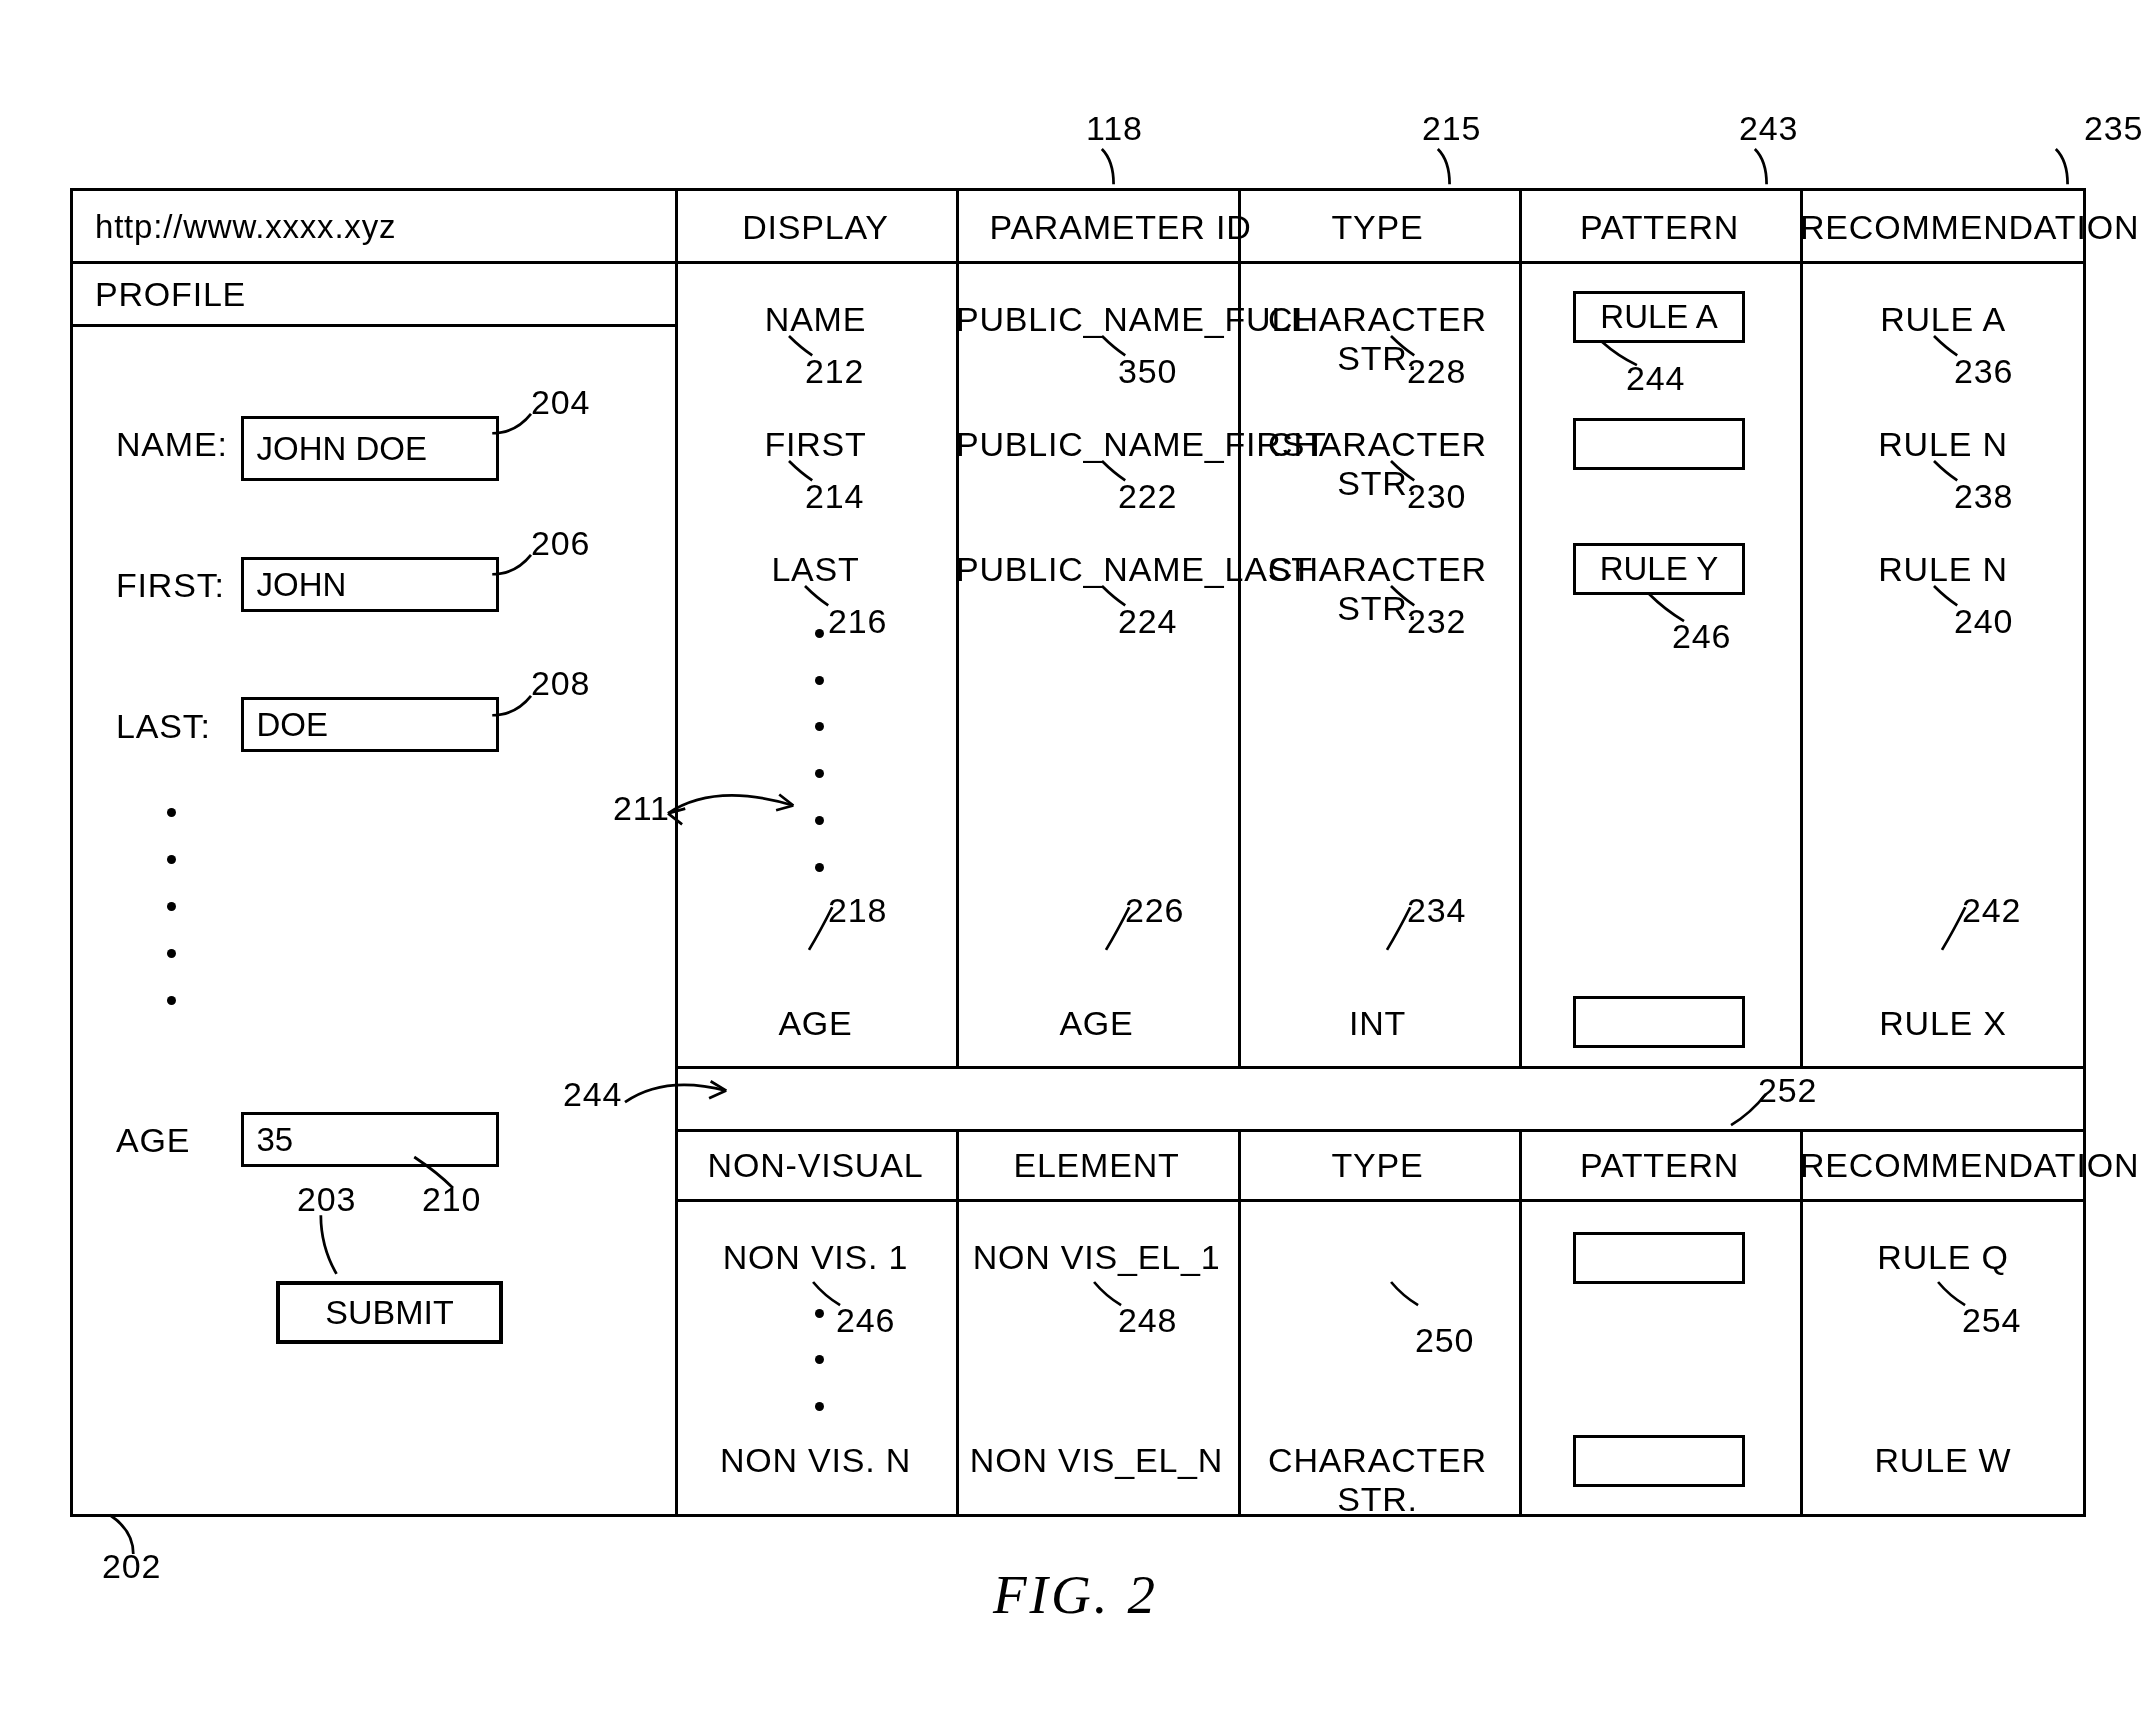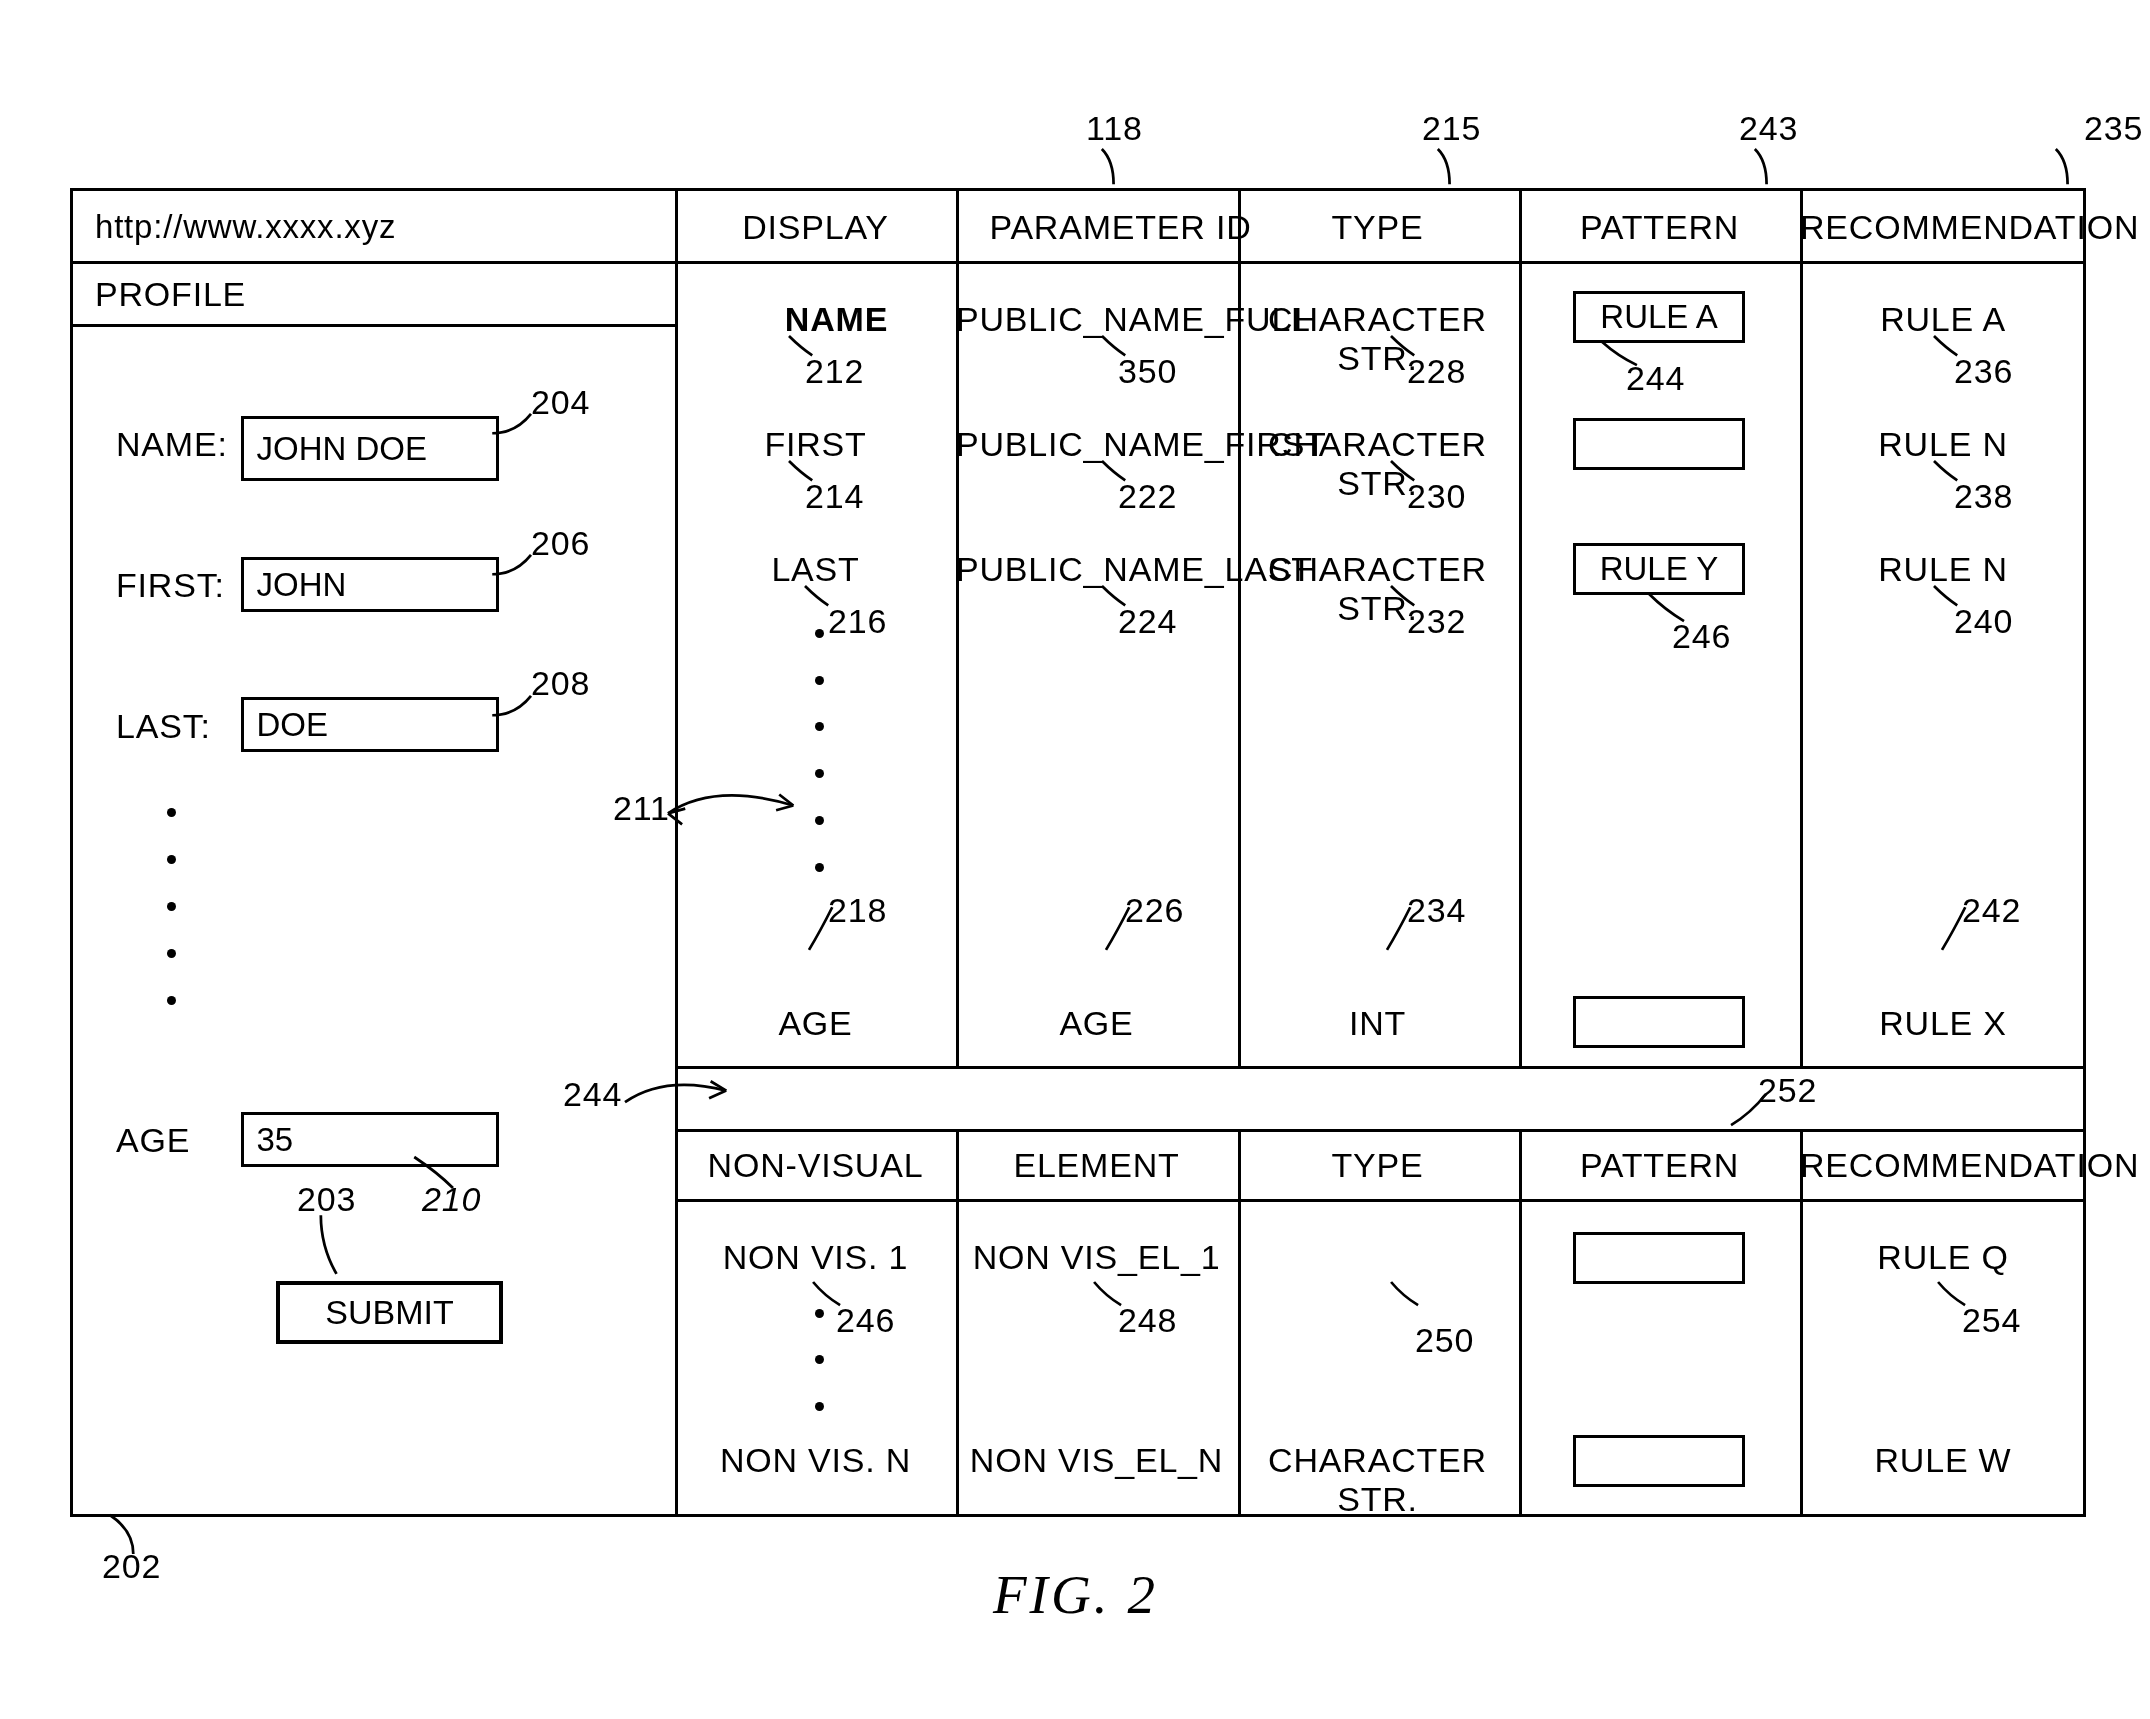--- a/index.html
+++ b/index.html
@@ -140,21 +140,21 @@
       <div class="vline" style="left:844px; height:100%;"></div>
       <div class="vline" style="left:1125px; height:100%;"></div>
     </div>
 
     <div class="abs label center" style="left:602px;  top:17px; width:281px;">DISPLAY</div>
     <div class="abs label center" style="left:883px; top:17px; width:329px;">PARAMETER ID</div>
     <div class="abs label center" style="left:1164px; top:17px; width:281px;">TYPE</div>
     <div class="abs label center" style="left:1446px; top:17px; width:281px;">PATTERN</div>
     <div class="abs label center" style="left:1727px; top:17px; width:286px;">RECOMMENDATION</div>
 
-    <div class="abs label center" style="left:602px;  top:109px; width:323px;font-weight:bold;">NAME</div>
+    <div class="abs label center" style="left:602px;  top:109px; width:281px;">NAME</div>
     <div class="abs label center" style="left:883px; top:109px; width:281px;">PUBLIC_NAME_FULL</div>
     <div class="abs label center" style="left:1164px; top:109px; width:281px;">CHARACTER STR.</div>
     <div class="abs box center" style="left:1500px; top:100px; width:172px; height:52px; justify-content:center;">
       <span>RULE A</span>
     </div>
     <div class="abs label center" style="left:1727px; top:109px; width:286px;">RULE A</div>
 
     <div class="abs label center" style="left:602px;  top:234px; width:281px;">FIRST</div>
     <div class="abs label center" style="left:883px; top:234px; width:281px;">PUBLIC_NAME_FIRST</div>
     <div class="abs label center" style="left:1164px; top:234px; width:281px;">CHARACTER STR.</div>
@@ -228,21 +228,21 @@
       <path d="M0 30 Q30 30 50 5"></path>
     </svg>
   <div class="abs label" style="left:531px; top:524px;">206</div>
   <svg class="lead" style="left:492px; top:551px; width:47px; height:31px;" viewBox="0 0 60 40" width="47" height="31">
       <path d="M0 30 Q30 30 50 5"></path>
     </svg>
   <div class="abs label" style="left:531px; top:664px;">208</div>
   <svg class="lead" style="left:492px; top:692px; width:47px; height:31px;" viewBox="0 0 60 40" width="47" height="31">
       <path d="M0 30 Q30 30 50 5"></path>
     </svg>
-  <div class="abs label" style="left:422px; top:1180px;font-style:italic;">210</div>
+  <div class="abs label" style="left:422px; top:1180px;">210</div>
   <svg class="lead" style="left:414px; top:1157px; width:47px; height:31px;" viewBox="0 0 60 40" width="47" height="31">
       <path d="M50 40 Q30 20 0 0"></path>
     </svg>
   <div class="abs label" style="left:297px; top:1180px;">203</div>
   <svg class="lead" style="left:313px; top:1215px; width:47px; height:63px;" viewBox="0 0 60 80" width="47" height="63">
       <path d="M10 0 Q10 40 30 75"></path>
     </svg>
 
   <div class="abs label" style="left:102px; top:1547px;">202</div>
   <svg class="lead" style="left:102px; top:1515px; width:47px; height:39px;" viewBox="0 0 60 50" width="47" height="39">

